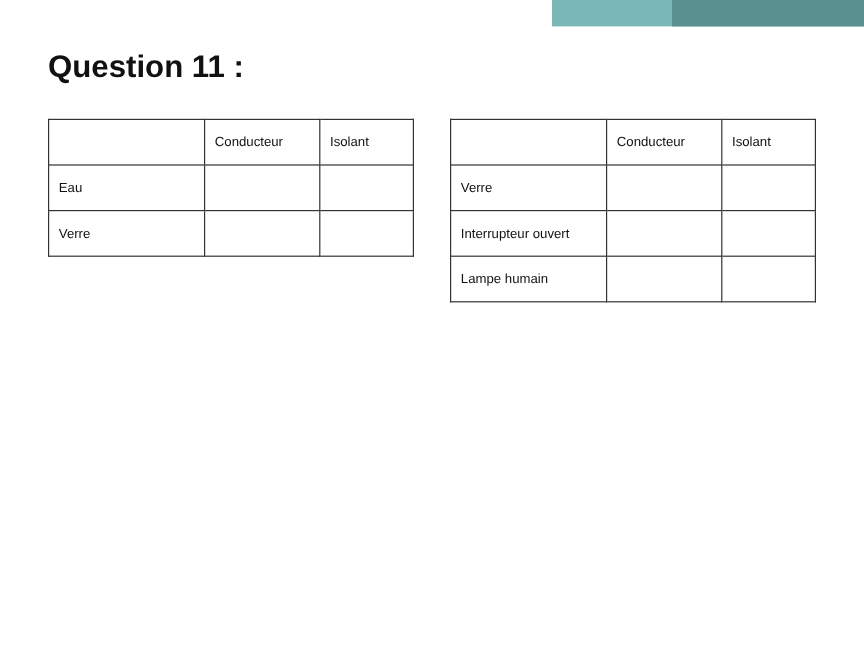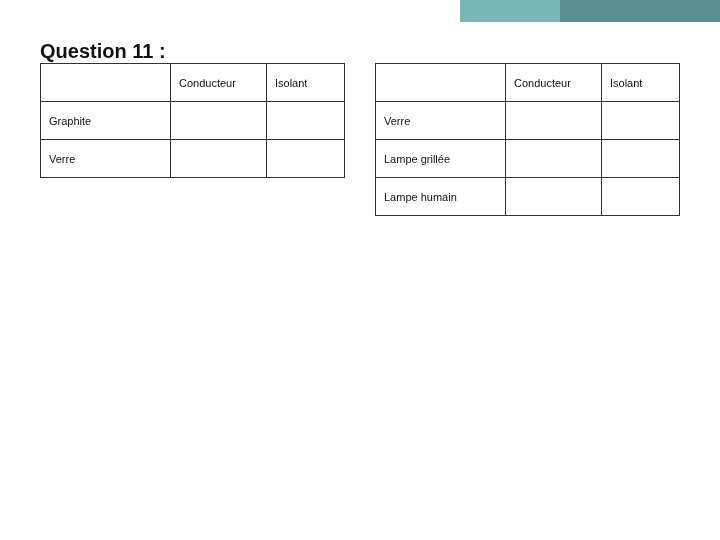--- a/index.html
+++ b/index.html
@@ -29,22 +29,23 @@
       width: 160px;
       height: 22px;
       background: #5a9090;
     }
 
     .page-content {
       padding: 40px 40px 20px 40px;
     }
 
     .question-title {
-      font-size: 20px;
+      font-size: 26px;
       font-weight: bold;
+      margin-bottom: 28px;
       color: #111;
     }
 
     .tables-container {
       display: flex;
       gap: 30px;
     }
 
     .table-wrapper {
       flex: 1;
@@ -101,21 +102,21 @@
       <table>
         <thead>
           <tr class="header-row">
             <td class="header-label-cell col-label"></td>
             <td class="col-conducteur">Conducteur</td>
             <td class="col-isolant">Isolant</td>
           </tr>
         </thead>
         <tbody>
           <tr>
-            <td>Graphite</td>
+            <td>Eau</td>
             <td></td>
             <td></td>
           </tr>
           <tr>
             <td>Verre</td>
             <td></td>
             <td></td>
           </tr>
         </tbody>
       </table>
@@ -130,21 +131,21 @@
             <td class="col-isolant">Isolant</td>
           </tr>
         </thead>
         <tbody>
           <tr>
             <td>Verre</td>
             <td></td>
             <td></td>
           </tr>
           <tr>
-            <td>Lampe grillée</td>
+            <td>Interrupteur ouvert</td>
             <td></td>
             <td></td>
           </tr>
           <tr>
             <td>Lampe humain</td>
             <td></td>
             <td></td>
           </tr>
         </tbody>
       </table>

